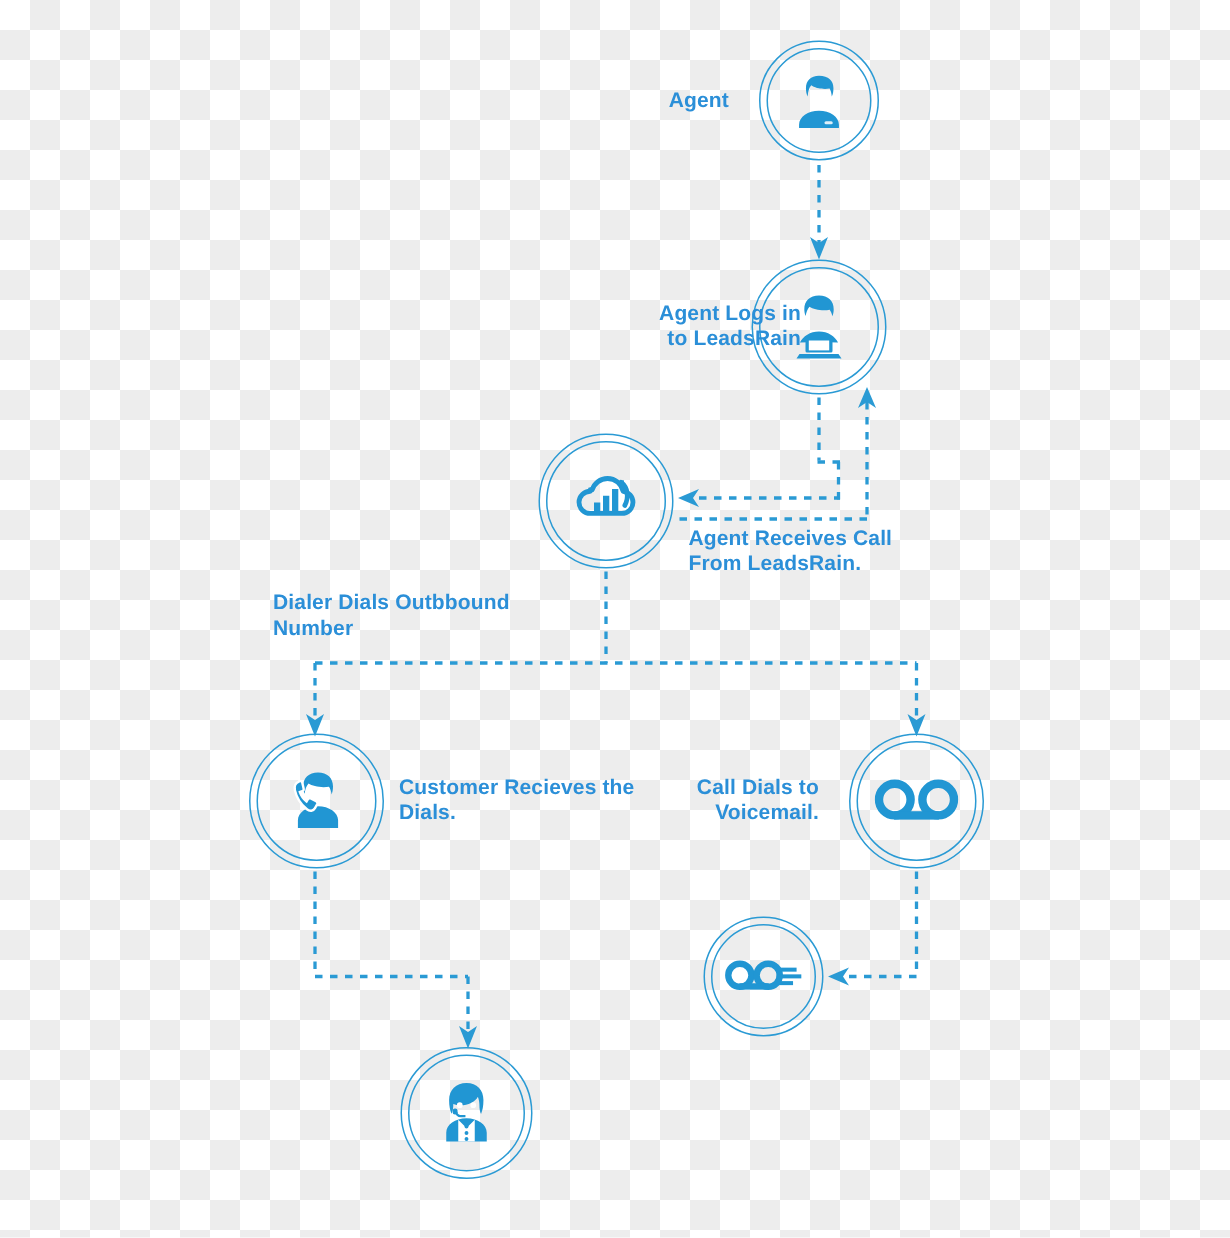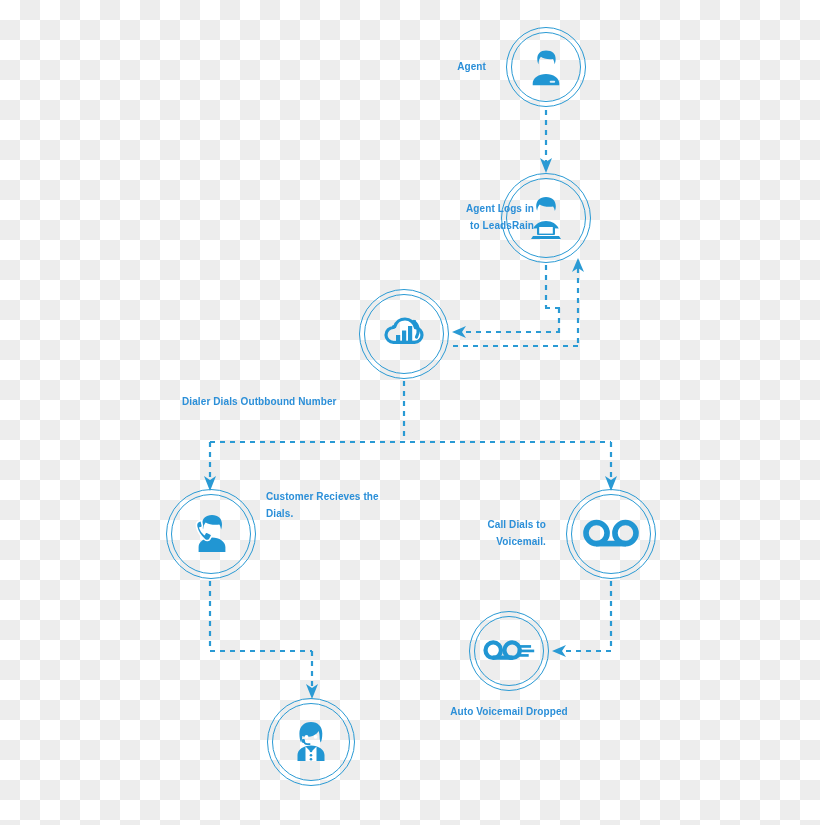--- a/index.html
+++ b/index.html
@@ -54,21 +54,21 @@
     position: absolute;
     left: 0; top: 0; right: 0; bottom: 0;
     display: flex;
     align-items: center;
     justify-content: center;
   }
   .label {
     position: absolute;
     color: #2b8fd8;
     font-weight: bold;
-    font-size: 10px;
+    font-size: 14px;
     line-height: 17px;
     letter-spacing: 0.1px;
   }
   .label.right { text-align: left; }
   .label.left  { text-align: right; }
   .label.center { text-align: center; }
 </style>
 </head>
 <body>
 
@@ -176,20 +176,24 @@
                  0-3.8-2.9-6.9-6.6-7.3-.9-4.9-5.2-8.6-10.4-8.6-4.8 0-8.9 3.2-10.2 7.6
                  -.4-.1-.8-.1-1.3-.1z" fill="none" stroke="#2196d3" stroke-width="3.2" stroke-linejoin="round"></path>
         <rect x="19" y="28" width="4.2" height="7" fill="#2196d3"></rect>
         <rect x="25" y="23.5" width="4.2" height="11.5" fill="#2196d3"></rect>
         <rect x="31" y="19" width="4.2" height="16" fill="#2196d3"></rect>
         <path d="M37 14.5c4.5 3.5 5.5 10 2.5 15.5" fill="none" stroke="#2196d3" stroke-width="3.2" stroke-linecap="round"></path>
         <path d="M33.5 15.2 L38.8 13 L39.4 18.6 Z" fill="#2196d3"></path>
       </svg>
     </div>
   </div>
+  <div class="label right" style="left:459px; top:350px; width:200px;">
+    <div>Agent Receives Call</div>
+    <div>From LeadsRain.</div>
+  </div>
 
   <div class="label left" style="left:182px; top:393px; width:205px; text-align:left;">
     <div>Dialer Dials Outbbound Number</div>
   </div>
 
   <div class="node" style="left:166px; top:489px; width:90px; height:90px;">
     <div class="ring-outer"></div>
     <div class="ring-inner"></div>
     <div class="glyph">
       <svg width="52" height="52" viewBox="0 0 52 52" xmlns="http://www.w3.org/2000/svg">
@@ -197,21 +201,21 @@
                  2.7 1.9 9 3 13.6 2.1.9 1.3 1.5 3.2 1.8 5.1.6-1.6.9-3.4.9-5.3
                  C37 10.6 33.2 7 27 7z" fill="#2196d3"></path>
         <path d="M27 29.5c-7.4 0-13.4 4.2-13.4 9.4V44h26.8v-5.1c0-5.2-6-9.4-13.4-9.4z" fill="#2196d3"></path>
         <path d="M14.5 13c-2.6 1-3.5 3.2-2.9 5.8 1.1 5 4.2 9.6 8 12.7 1.9 1.6 4.3 1.3 5.4-.7
                  l1.4-2.6c.4-.8.1-1.7-.7-2.1l-3.5-1.8c-.7-.4-1.6-.1-2 .6l-.8 1.4
                  c-2-1.6-3.7-3.9-4.5-6.3l1.5-.5c.8-.3 1.2-1.1 1-1.9l-.9-3.8
                  c-.2-.9-1.1-1.4-2-1.1z" fill="#2196d3" stroke="#ffffff" stroke-width="1.6"></path>
       </svg>
     </div>
   </div>
-  <div class="label right" style="left:266px; top:488px; width:190px;">
+  <div class="label right" style="left:266px; top:516px; width:190px;">
     <div>Customer Recieves the</div>
     <div>Dials.</div>
   </div>
 
   <div class="node" style="left:566px; top:489px; width:90px; height:90px;">
     <div class="ring-outer"></div>
     <div class="ring-inner"></div>
     <div class="glyph">
       <svg width="56" height="34" viewBox="0 0 60 34" xmlns="http://www.w3.org/2000/svg">
         <circle cx="14.5" cy="16" r="11.3" fill="none" stroke="#2196d3" stroke-width="6"></circle>
@@ -232,21 +236,20 @@
       <svg width="52" height="30" viewBox="0 0 66 34" xmlns="http://www.w3.org/2000/svg">
         <circle cx="13" cy="16" r="9.8" fill="none" stroke="#2196d3" stroke-width="5.4"></circle>
         <circle cx="37" cy="16" r="9.8" fill="none" stroke="#2196d3" stroke-width="5.4"></circle>
         <rect x="12.5" y="22.7" width="25" height="5.4" fill="#2196d3"></rect>
         <rect x="44" y="9.5" width="17" height="3.4" fill="#2196d3"></rect>
         <rect x="44" y="15.2" width="21" height="3.4" fill="#2196d3"></rect>
         <rect x="44" y="20.9" width="14" height="3.4" fill="#2196d3"></rect>
       </svg>
     </div>
   </div>
-  <div class="label center" style="left:389px; top:703px; width:240px;">Auto Voicemail Dropped</div>
 
   <div class="node" style="left:267px; top:698px; width:88px; height:88px;">
     <div class="ring-outer"></div>
     <div class="ring-inner"></div>
     <div class="glyph">
       <svg width="52" height="52" viewBox="0 0 52 52" xmlns="http://www.w3.org/2000/svg">
         <path d="M26 6c-7 0-11.6 4.6-11.6 11.4 0 3.9.6 6.9 1.6 9.1.9-1.6 1.2-4 1.2-6.5
                  1.4.6 3 .9 4.8.9 5.3 0 9.7-2.3 11.6-5.8.7 1.9 1 3.9 1 5.5 0 2.3.3 4.6 1.1 6
                  1-2.2 1.6-5.2 1.6-9.2C37.3 10.6 33 6 26 6z" fill="#2196d3"></path>
         <circle cx="21.5" cy="20.8" r="1.9" fill="#ffffff"></circle>

